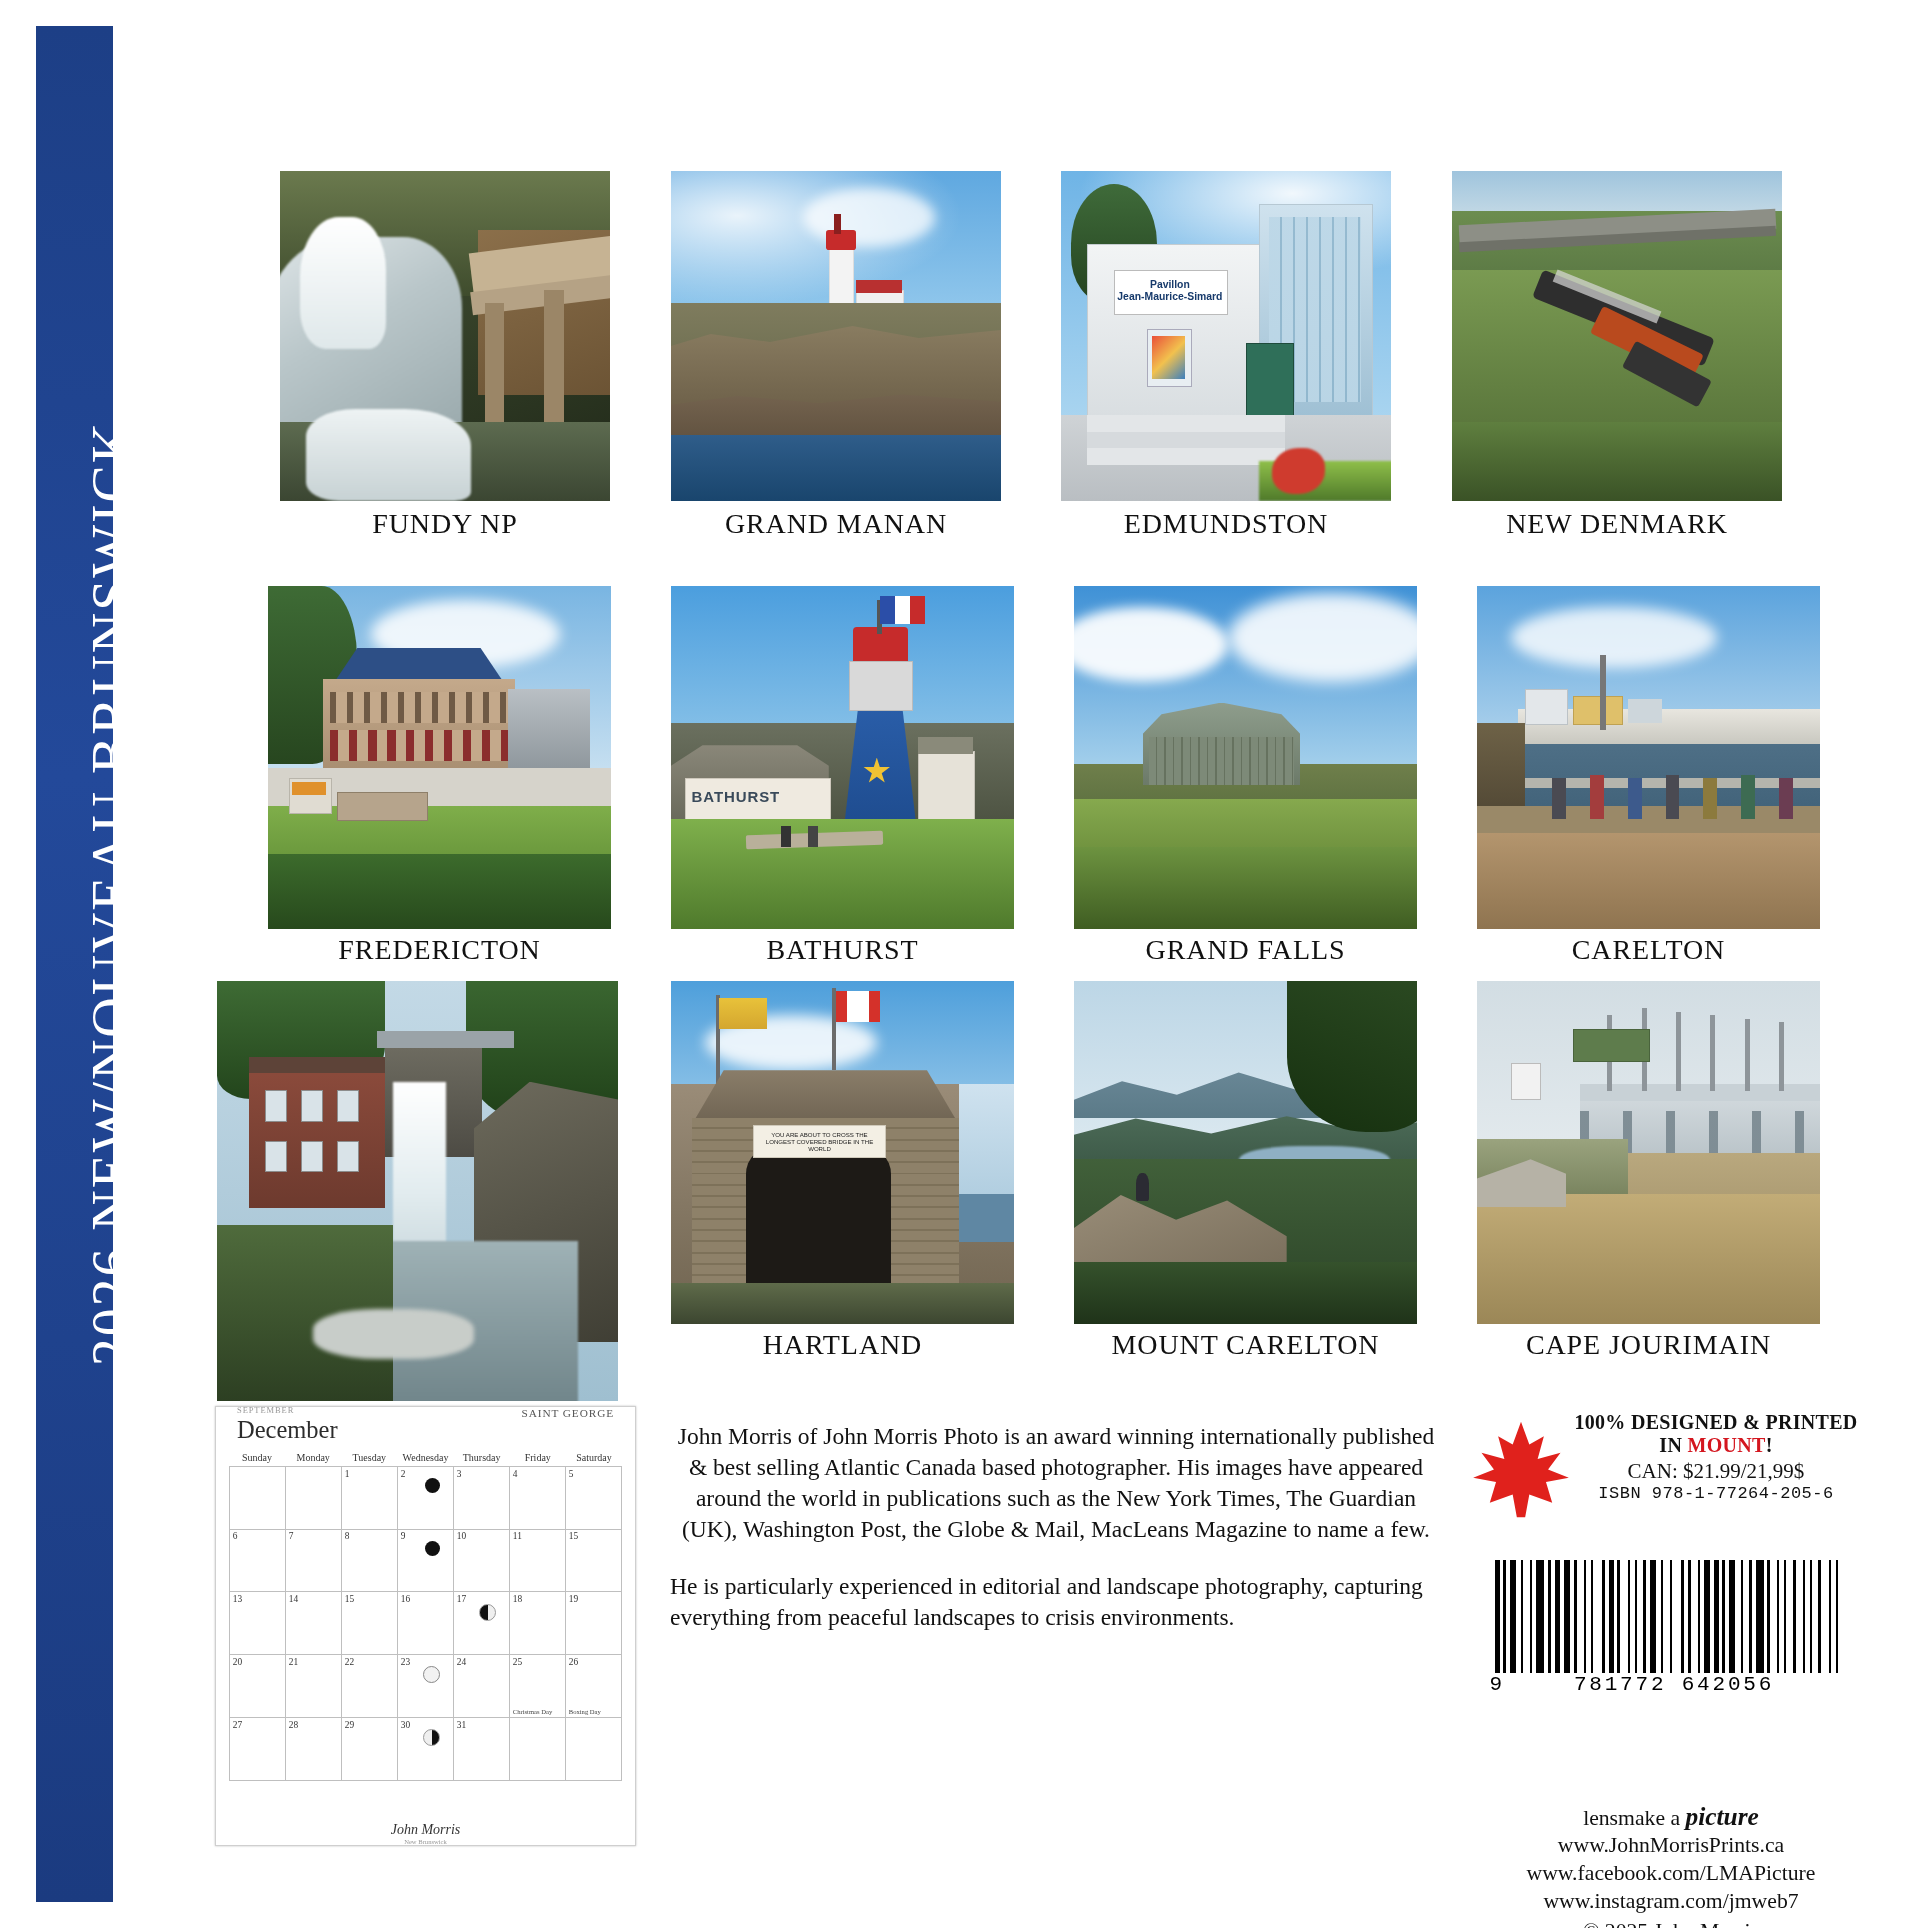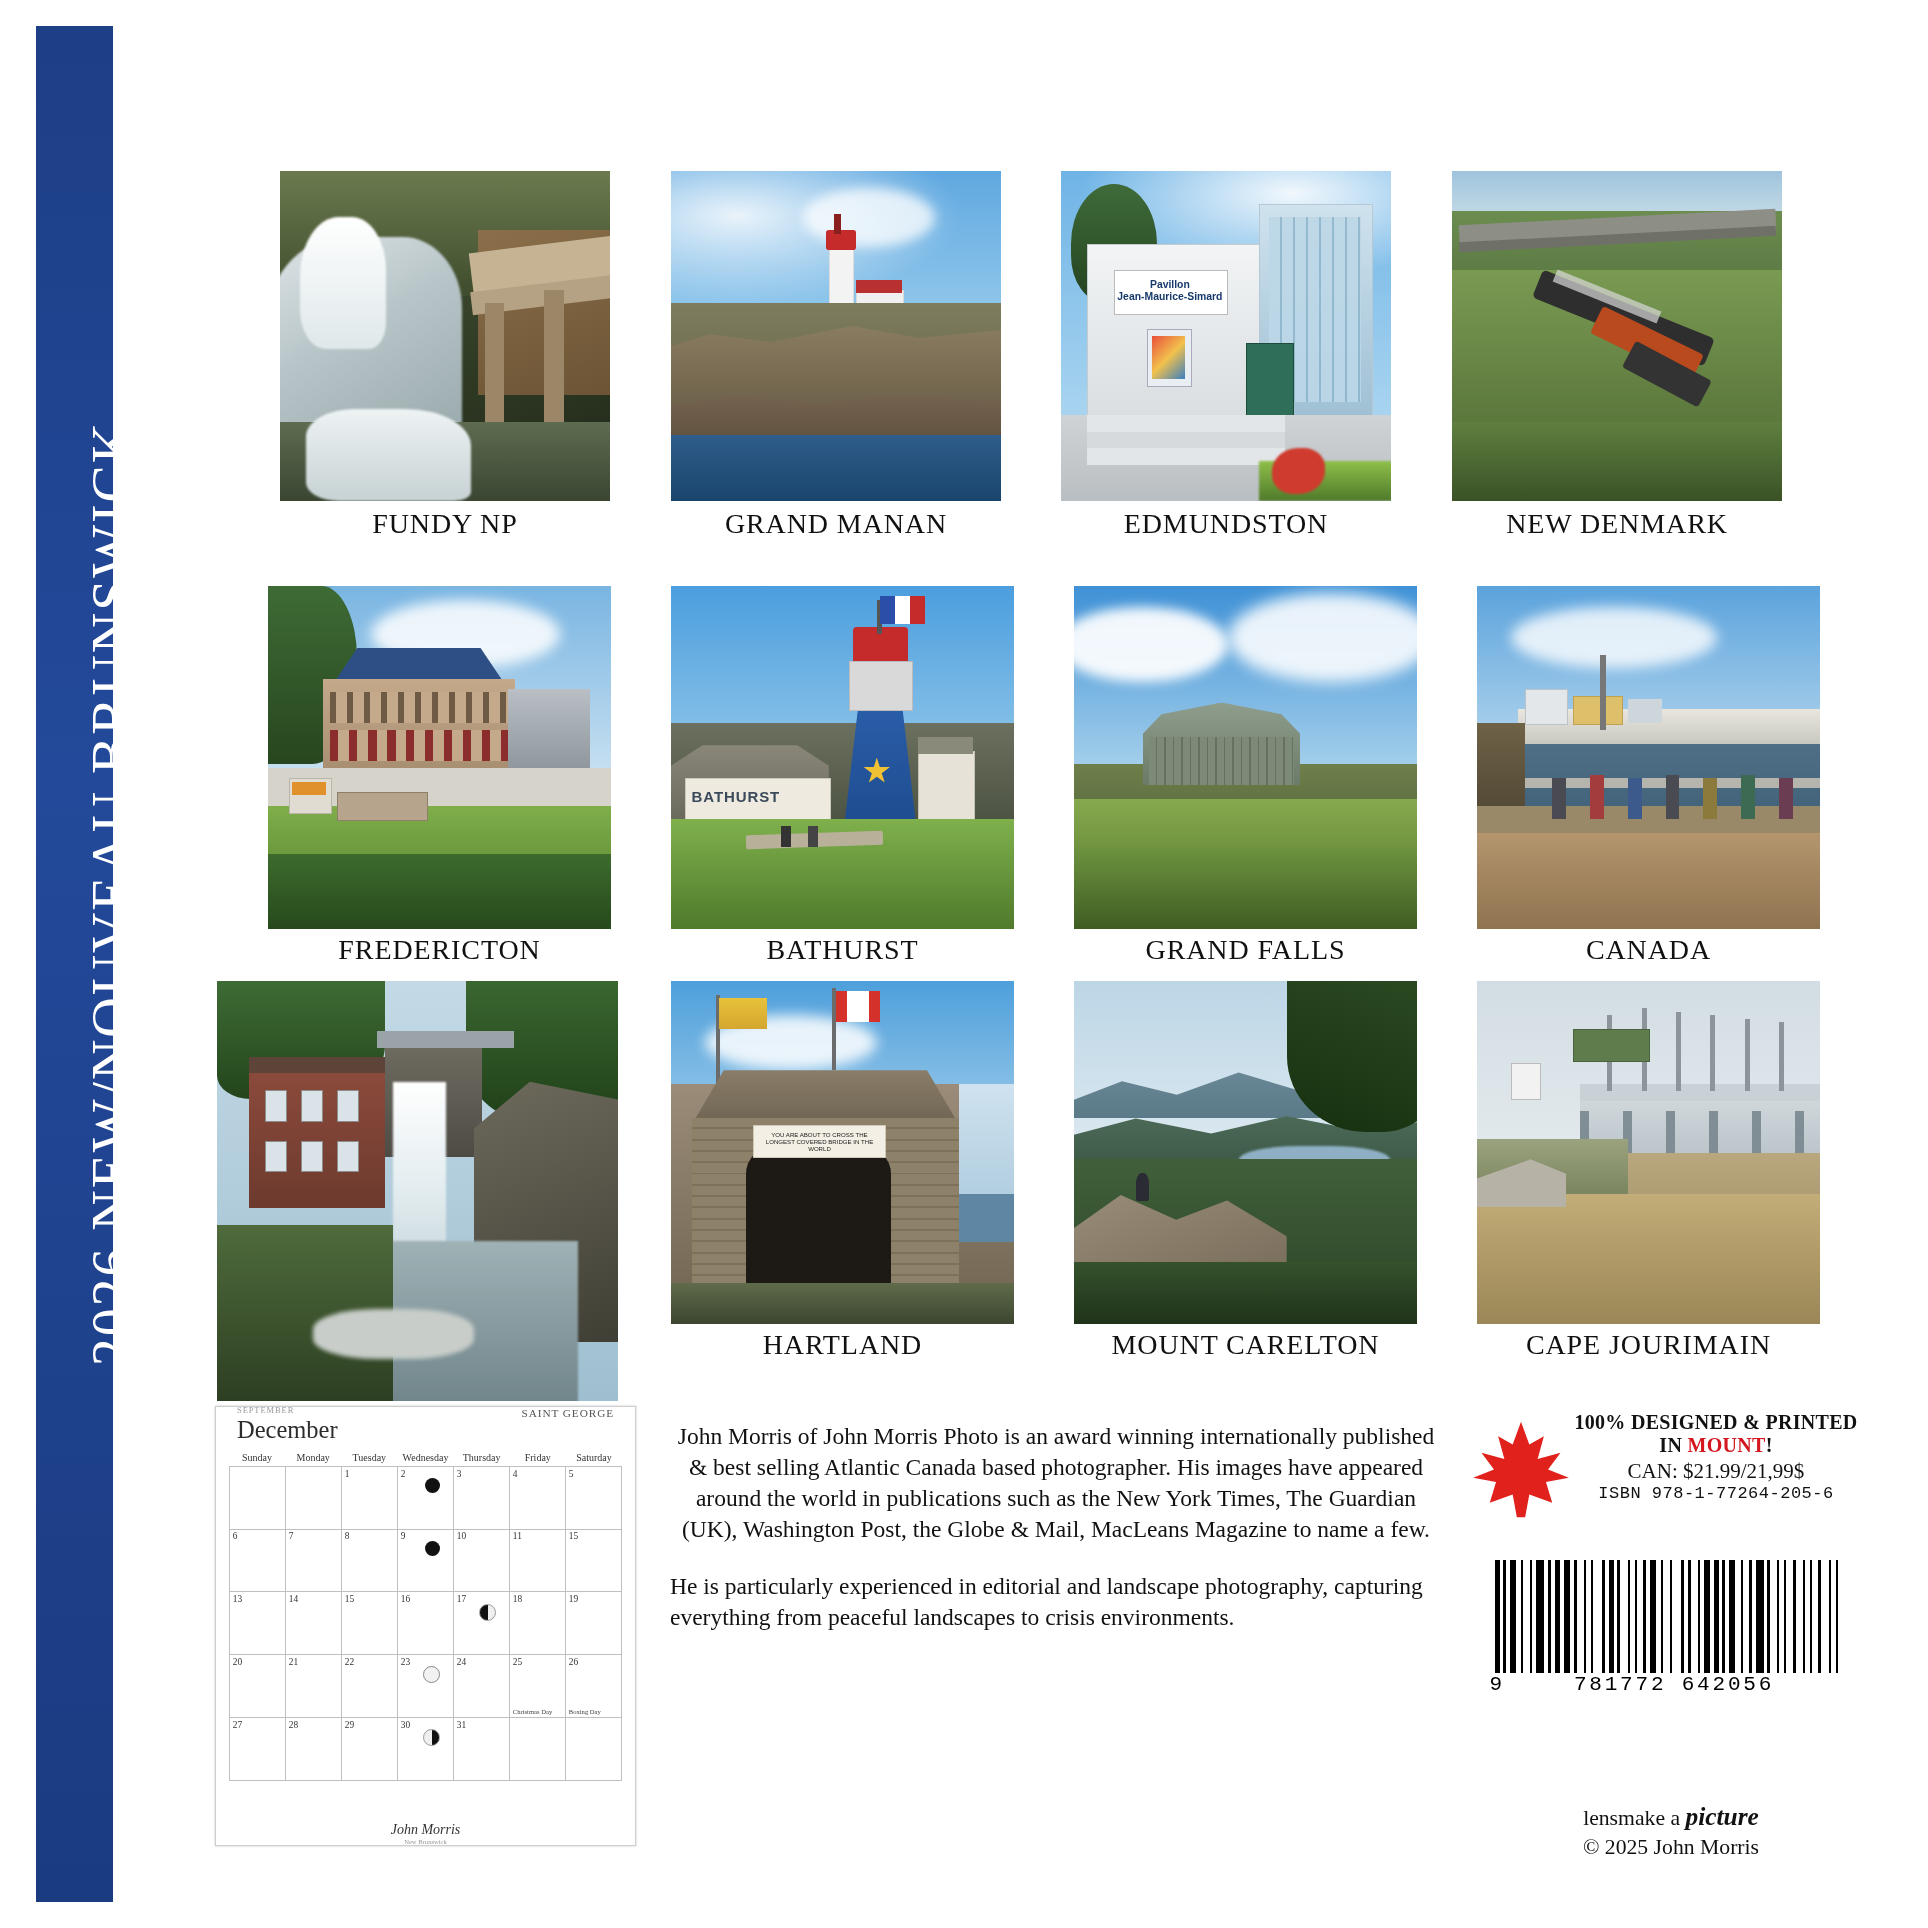--- a/index.html
+++ b/index.html
@@ -264,21 +264,21 @@
     <div class="layer" style="left:14%;top:56%;width:86%;height:3%;background:#b5b5ad;"></div>
     <div class="layer" style="left:22%;top:56%;width:4%;height:12%;background:#4a4a52;"></div>
     <div class="layer" style="left:33%;top:55%;width:4%;height:13%;background:#a33d3d;"></div>
     <div class="layer" style="left:44%;top:56%;width:4%;height:12%;background:#3d5a8c;"></div>
     <div class="layer" style="left:55%;top:55%;width:4%;height:13%;background:#4a4a52;"></div>
     <div class="layer" style="left:66%;top:56%;width:4%;height:12%;background:#8c7a3d;"></div>
     <div class="layer" style="left:77%;top:55%;width:4%;height:13%;background:#3d6b52;"></div>
     <div class="layer" style="left:88%;top:56%;width:4%;height:12%;background:#6b3d52;"></div>
     <div class="layer" style="left:36%;top:20%;width:1.5%;height:22%;background:#777;"></div>
   </div>
-  <div class="cap" style="top:350px;">CANADA</div>
+  <div class="cap" style="top:350px;">CARELTON</div>
 </div>
 
 <div class="cell" style="left:215px;top:979px;width:405px;height:424px;">
   <div class="photo">
     <div class="sky" style="background:linear-gradient(180deg,#c3d9e6,#9fbfd0);"></div>
     <div class="layer" style="left:0;top:0;width:42%;height:28%;background:linear-gradient(180deg,#3e6b34,#23451c);border-radius:0 0 45% 20%;"></div>
     <div class="layer" style="left:62%;top:0;width:42%;height:34%;background:linear-gradient(180deg,#3a6630,#1f3f18);border-radius:0 0 20% 45%;"></div>
     <div class="layer" style="left:8%;top:20%;width:34%;height:34%;background:linear-gradient(180deg,#8c4b3c,#6d3a2e);"></div>
     <div class="layer" style="left:8%;top:18%;width:34%;height:4%;background:#5d4338;"></div>
     <div class="layer" style="left:12%;top:26%;width:5%;height:7%;background:#d9e3e8;border:0.9px solid #8c8c8c;"></div>
@@ -548,15 +548,20 @@
         <i style="left: 334px; width: 1.5px;"></i>
         <i style="left: 341px; width: 1.5px;"></i>
       </div>
     <div class="bc-lead">9</div>
     <div class="bc-digits">781772 642056</div>
   </div>
 
   <div class="lensmake">
     <span>lensmake a </span><span class="pic">picture</span>
   </div>
+  <div class="weblines">
+    <div>www.JohnMorrisPrints.ca</div>
+    <div>www.facebook.com/LMAPicture</div>
+    <div>www.instagram.com/jmweb7</div>
+  </div>
   <div class="copyline">© 2025 John Morris</div>
 </div>
 
 
 </body></html>

